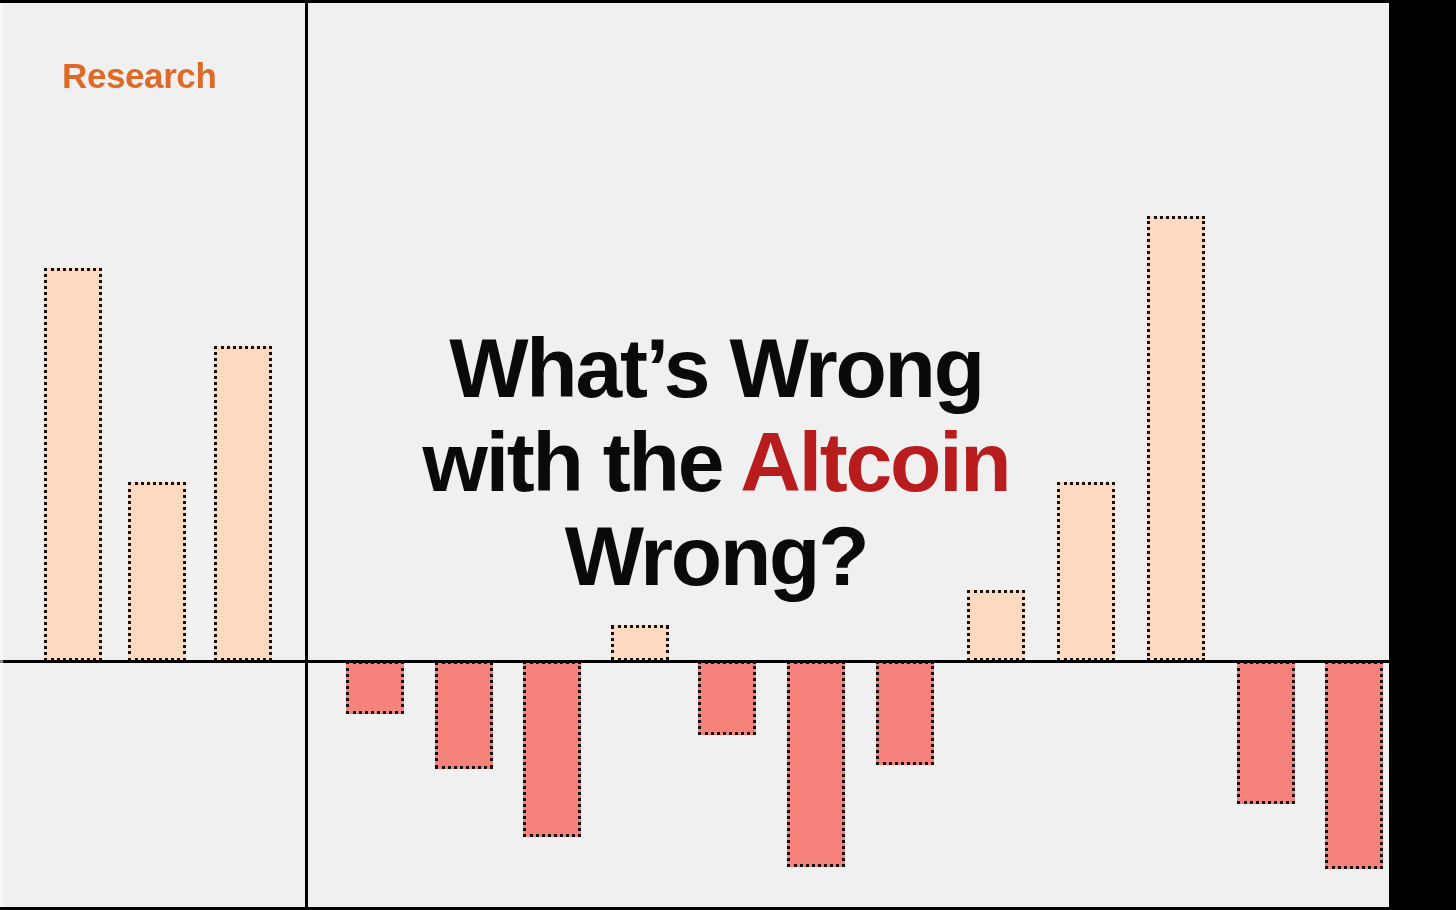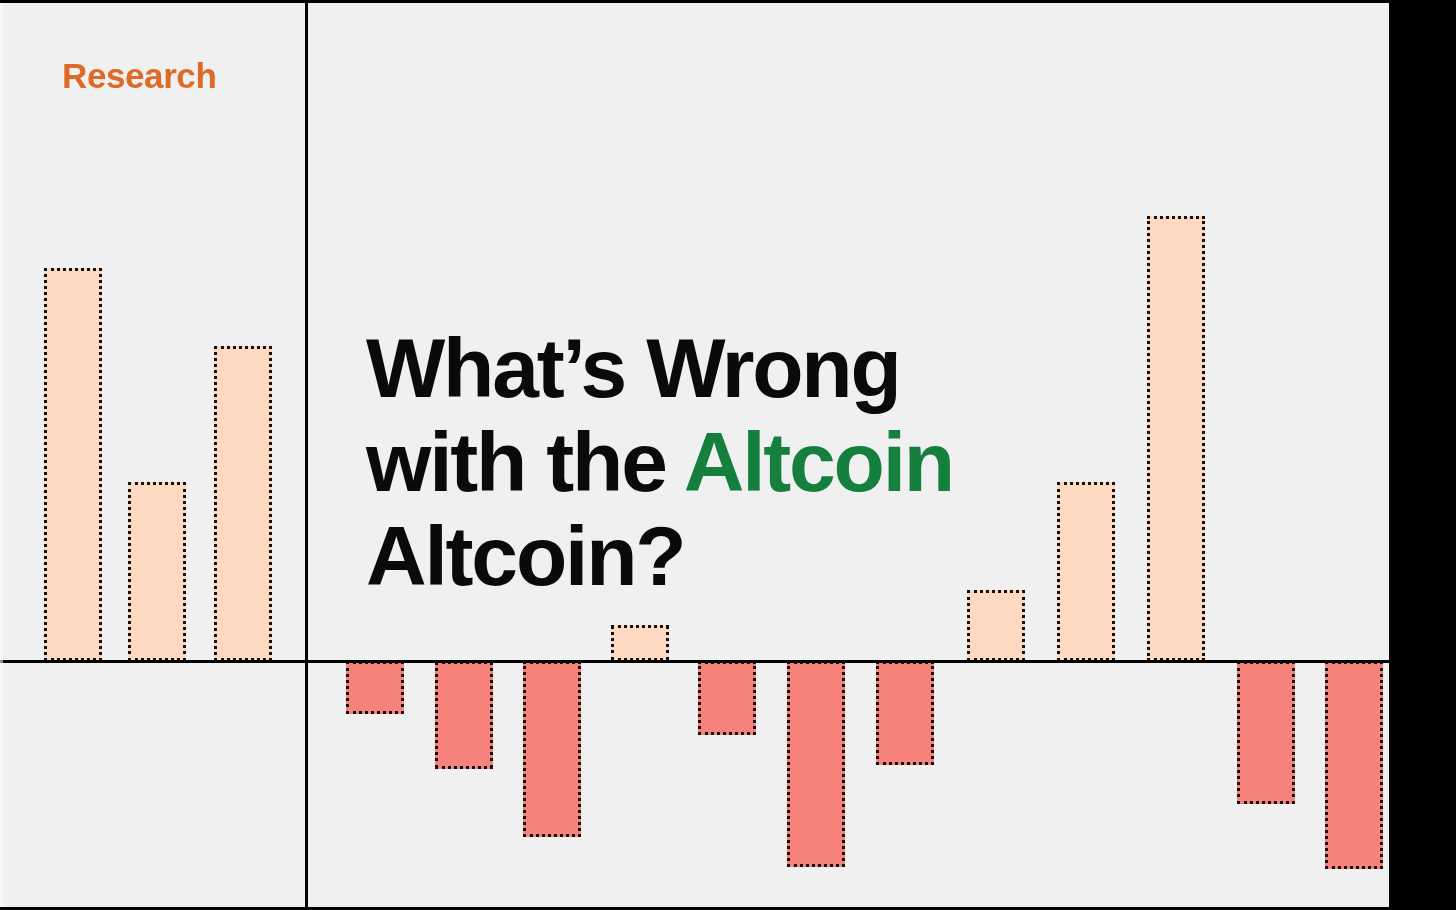--- a/index.html
+++ b/index.html
@@ -76,22 +76,22 @@
   #headline{
     position:absolute;
     left:366px;top:262px;
     width:700px;
     font-size:84px;
     font-weight:700;
     line-height:1.12;
     letter-spacing:-2.2px;
     color:#0a0a0a;
   }
-  #headline .hl{display:block;white-space:nowrap;}
-  #headline .accent{color:#15803d;}
+  #headline .hl{display:block;white-space:nowrap;text-align:center;}
+  #headline .accent{color:#b91c1c;}
 </style>
 </head>
 <body>
 
 <div id="cover">
 
   <div id="chart-layer">
       <div class="bar pos" style="left: 44px; width: 58px; top: 265px; height: 393px;"></div>
       <div class="bar pos" style="left: 128px; width: 58px; top: 479px; height: 179px;"></div>
       <div class="bar pos" style="left: 214px; width: 58px; top: 343px; height: 315px;"></div>
@@ -115,17 +115,17 @@
 
   <div id="text-layer">
 
     <div id="kicker">
       <span class="kl">Research</span>
     </div>
 
     <h1 id="headline">
       <span class="hl">What’s Wrong</span>
       <span class="hl"><span>with the </span><span class="accent">Altcoin</span></span>
-      <span class="hl">Altcoin?</span>
+      <span class="hl">Wrong?</span>
     </h1>
 
   </div>
 </div>
 
 </body></html>

